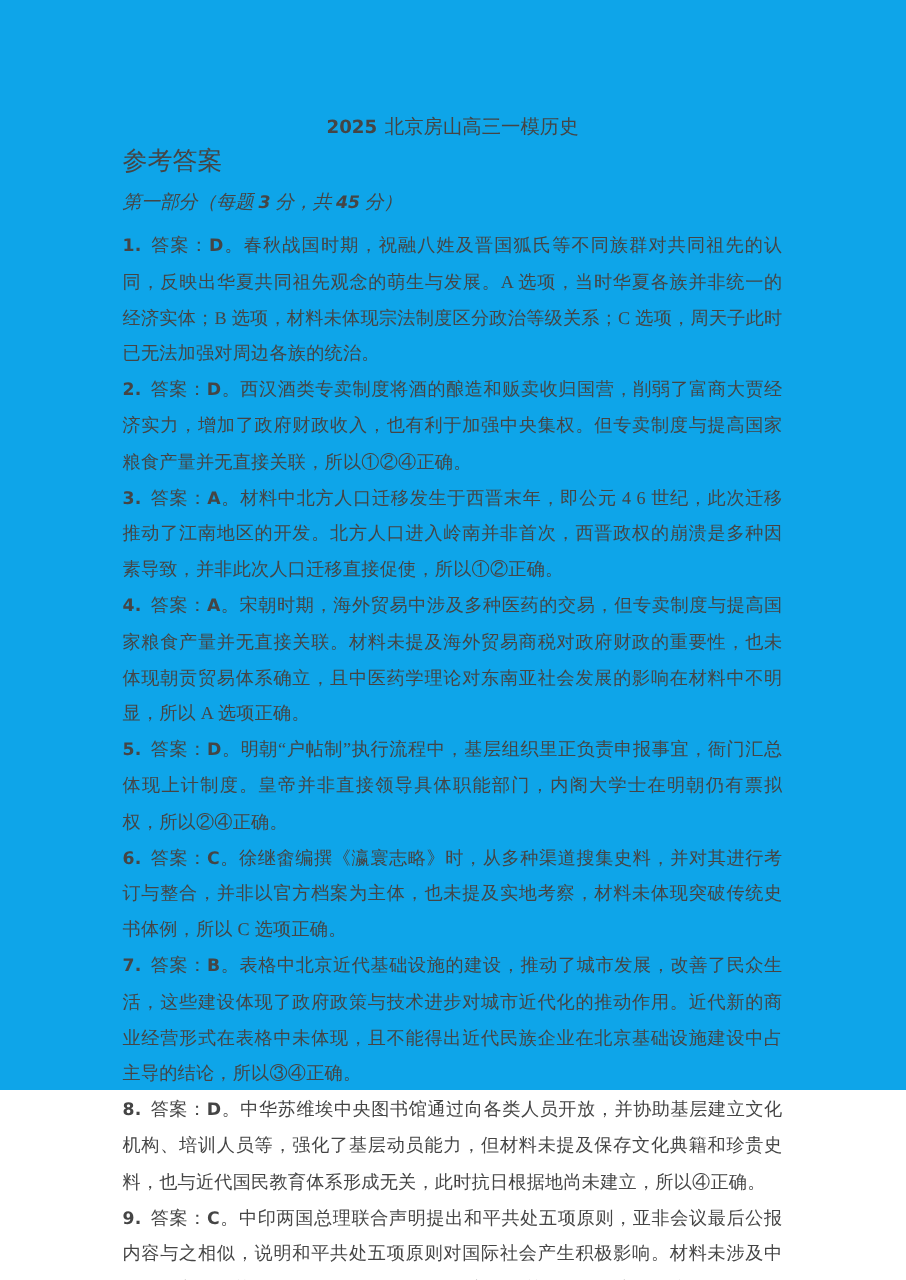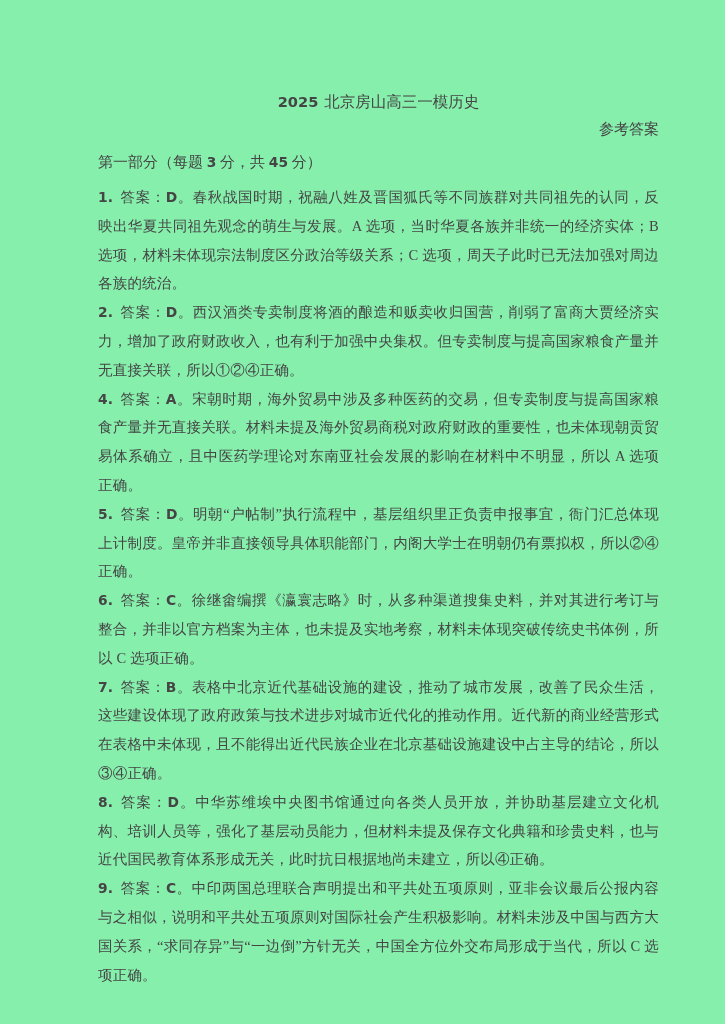--- a/index.html
+++ b/index.html
@@ -4,50 +4,51 @@
 <style>
   html, body { margin: 0; padding: 0; }
   body {
     width: 725px; height: 1024px;
     background: #ffffff;
     overflow: hidden;
     font-family: "Liberation Serif", "DejaVu Serif", serif;
   }
   .page {
     box-sizing: border-box;
-    width: 725px; height: 1024px;
-    padding: 93px 66px 0 98px;
-    background: #86efac;
+    width: 725px; height: 872px;
+    padding: 93px 99px 0 98px;
+    background: #0ea5e9;
     color: #454545;
   }
   .doc-title {
     margin: 0;
     text-align: center;
     font-size: 15.5px;
     line-height: 17px;
     font-weight: normal;
   }
   .latin-bold {
     font-family: "DejaVu Sans", "Liberation Sans", sans-serif;
     font-weight: 700;
     font-size: 13.8px;
   }
   .doc-title .latin-bold { margin-right: 6px; font-size: 14.6px; }
   .doc-subtitle {
     margin: 11px 0 16px 0;
-    text-align: right;
-    font-size: 15px;
+    text-align: left;
+    font-size: 20px;
     line-height: 17px;
     font-weight: normal;
   }
   .section-heading {
     margin: 12px 0 0 0;
     font-size: 15px;
     line-height: 17px;
     font-weight: normal;
+    font-style: italic;
   }
   .answers { margin-top: 12px; }
   .answers p {
     margin: 0;
     font-size: 14.5px;
     line-height: 28.8px;
     text-align: justify;
     text-justify: inter-ideograph;
     letter-spacing: 0.2px;
   }
@@ -63,20 +64,21 @@
   <p class="doc-subtitle">参考答案</p>
 
   <p class="section-heading"><span>第一部分（每题 </span><span class="latin-bold">3</span><span> 分，共 </span><span class="latin-bold">45</span><span> 分）</span></p>
 
   <div class="answers">
 
     <p><span class="latin-bold q-num">1.</span><span>答案：</span><span class="latin-bold">D</span><span>。</span><span>春秋战国时期，祝融八姓及晋国狐氏等不同族群对共同祖先的认同，反映出华夏共同祖先观念的萌生与发展。A 选项，当时华夏各族并非统一的经济实体；B 选项，材料未体现宗法制度区分政治等级关系；C 选项，周天子此时已无法加强对周边各族的统治。</span></p>
 
     <p><span class="latin-bold q-num">2.</span><span>答案：</span><span class="latin-bold">D</span><span>。</span><span>西汉酒类专卖制度将酒的酿造和贩卖收归国营，削弱了富商大贾经济实力，增加了政府财政收入，也有利于加强中央集权。但专卖制度与提高国家粮食产量并无直接关联，所以①②④正确。</span></p>
 
+    <p><span class="latin-bold q-num">3.</span><span>答案：</span><span class="latin-bold">A</span><span>。</span><span>材料中北方人口迁移发生于西晋末年，即公元 4 6 世纪，此次迁移推动了江南地区的开发。北方人口进入岭南并非首次，西晋政权的崩溃是多种因素导致，并非此次人口迁移直接促使，所以①②正确。</span></p>
 
     <p><span class="latin-bold q-num">4.</span><span>答案：</span><span class="latin-bold">A</span><span>。</span><span>宋朝时期，海外贸易中涉及多种医药的交易，但专卖制度与提高国家粮食产量并无直接关联。材料未提及海外贸易商税对政府财政的重要性，也未体现朝贡贸易体系确立，且中医药学理论对东南亚社会发展的影响在材料中不明显，所以 A 选项正确。</span></p>
 
     <p><span class="latin-bold q-num">5.</span><span>答案：</span><span class="latin-bold">D</span><span>。</span><span>明朝“户帖制”执行流程中，基层组织里正负责申报事宜，衙门汇总体现上计制度。皇帝并非直接领导具体职能部门，内阁大学士在明朝仍有票拟权，所以②④正确。</span></p>
 
     <p><span class="latin-bold q-num">6.</span><span>答案：</span><span class="latin-bold">C</span><span>。</span><span>徐继畬编撰《瀛寰志略》时，从多种渠道搜集史料，并对其进行考订与整合，并非以官方档案为主体，也未提及实地考察，材料未体现突破传统史书体例，所以 C 选项正确。</span></p>
 
     <p><span class="latin-bold q-num">7.</span><span>答案：</span><span class="latin-bold">B</span><span>。</span><span>表格中北京近代基础设施的建设，推动了城市发展，改善了民众生活，这些建设体现了政府政策与技术进步对城市近代化的推动作用。近代新的商业经营形式在表格中未体现，且不能得出近代民族企业在北京基础设施建设中占主导的结论，所以③④正确。</span></p>
 
     <p><span class="latin-bold q-num">8.</span><span>答案：</span><span class="latin-bold">D</span><span>。</span><span>中华苏维埃中央图书馆通过向各类人员开放，并协助基层建立文化机构、培训人员等，强化了基层动员能力，但材料未提及保存文化典籍和珍贵史料，也与近代国民教育体系形成无关，此时抗日根据地尚未建立，所以④正确。</span></p>

